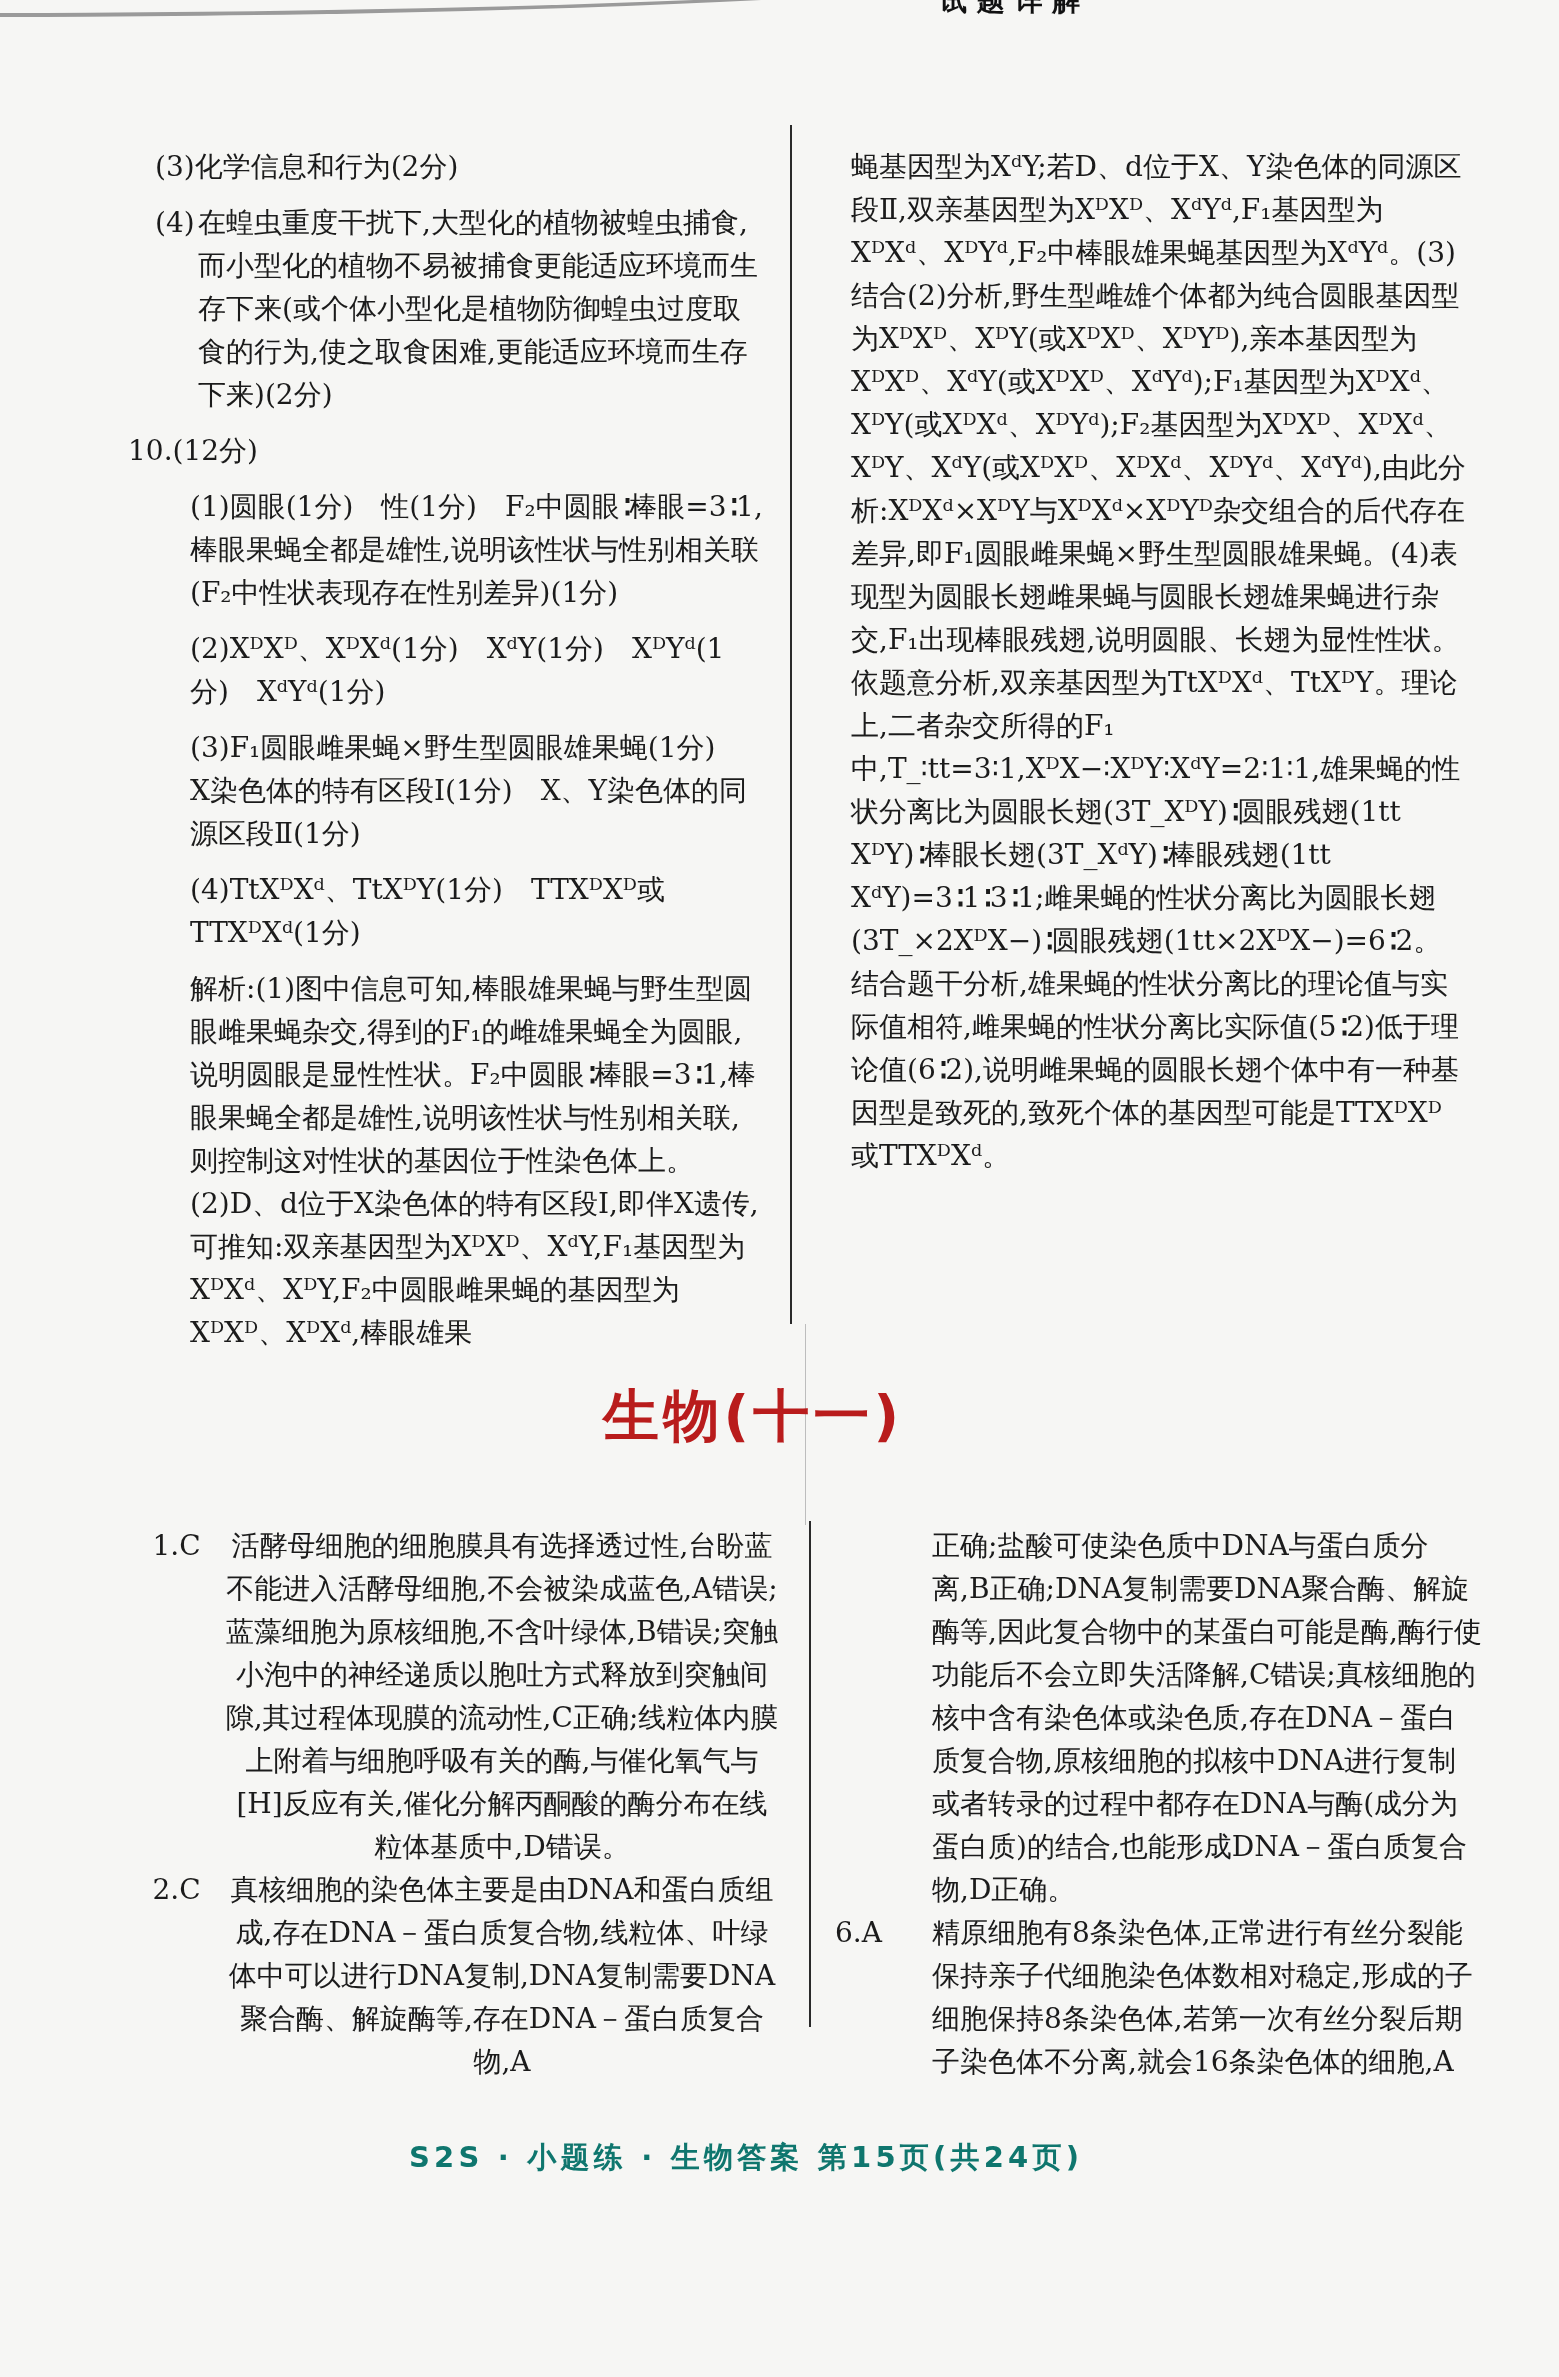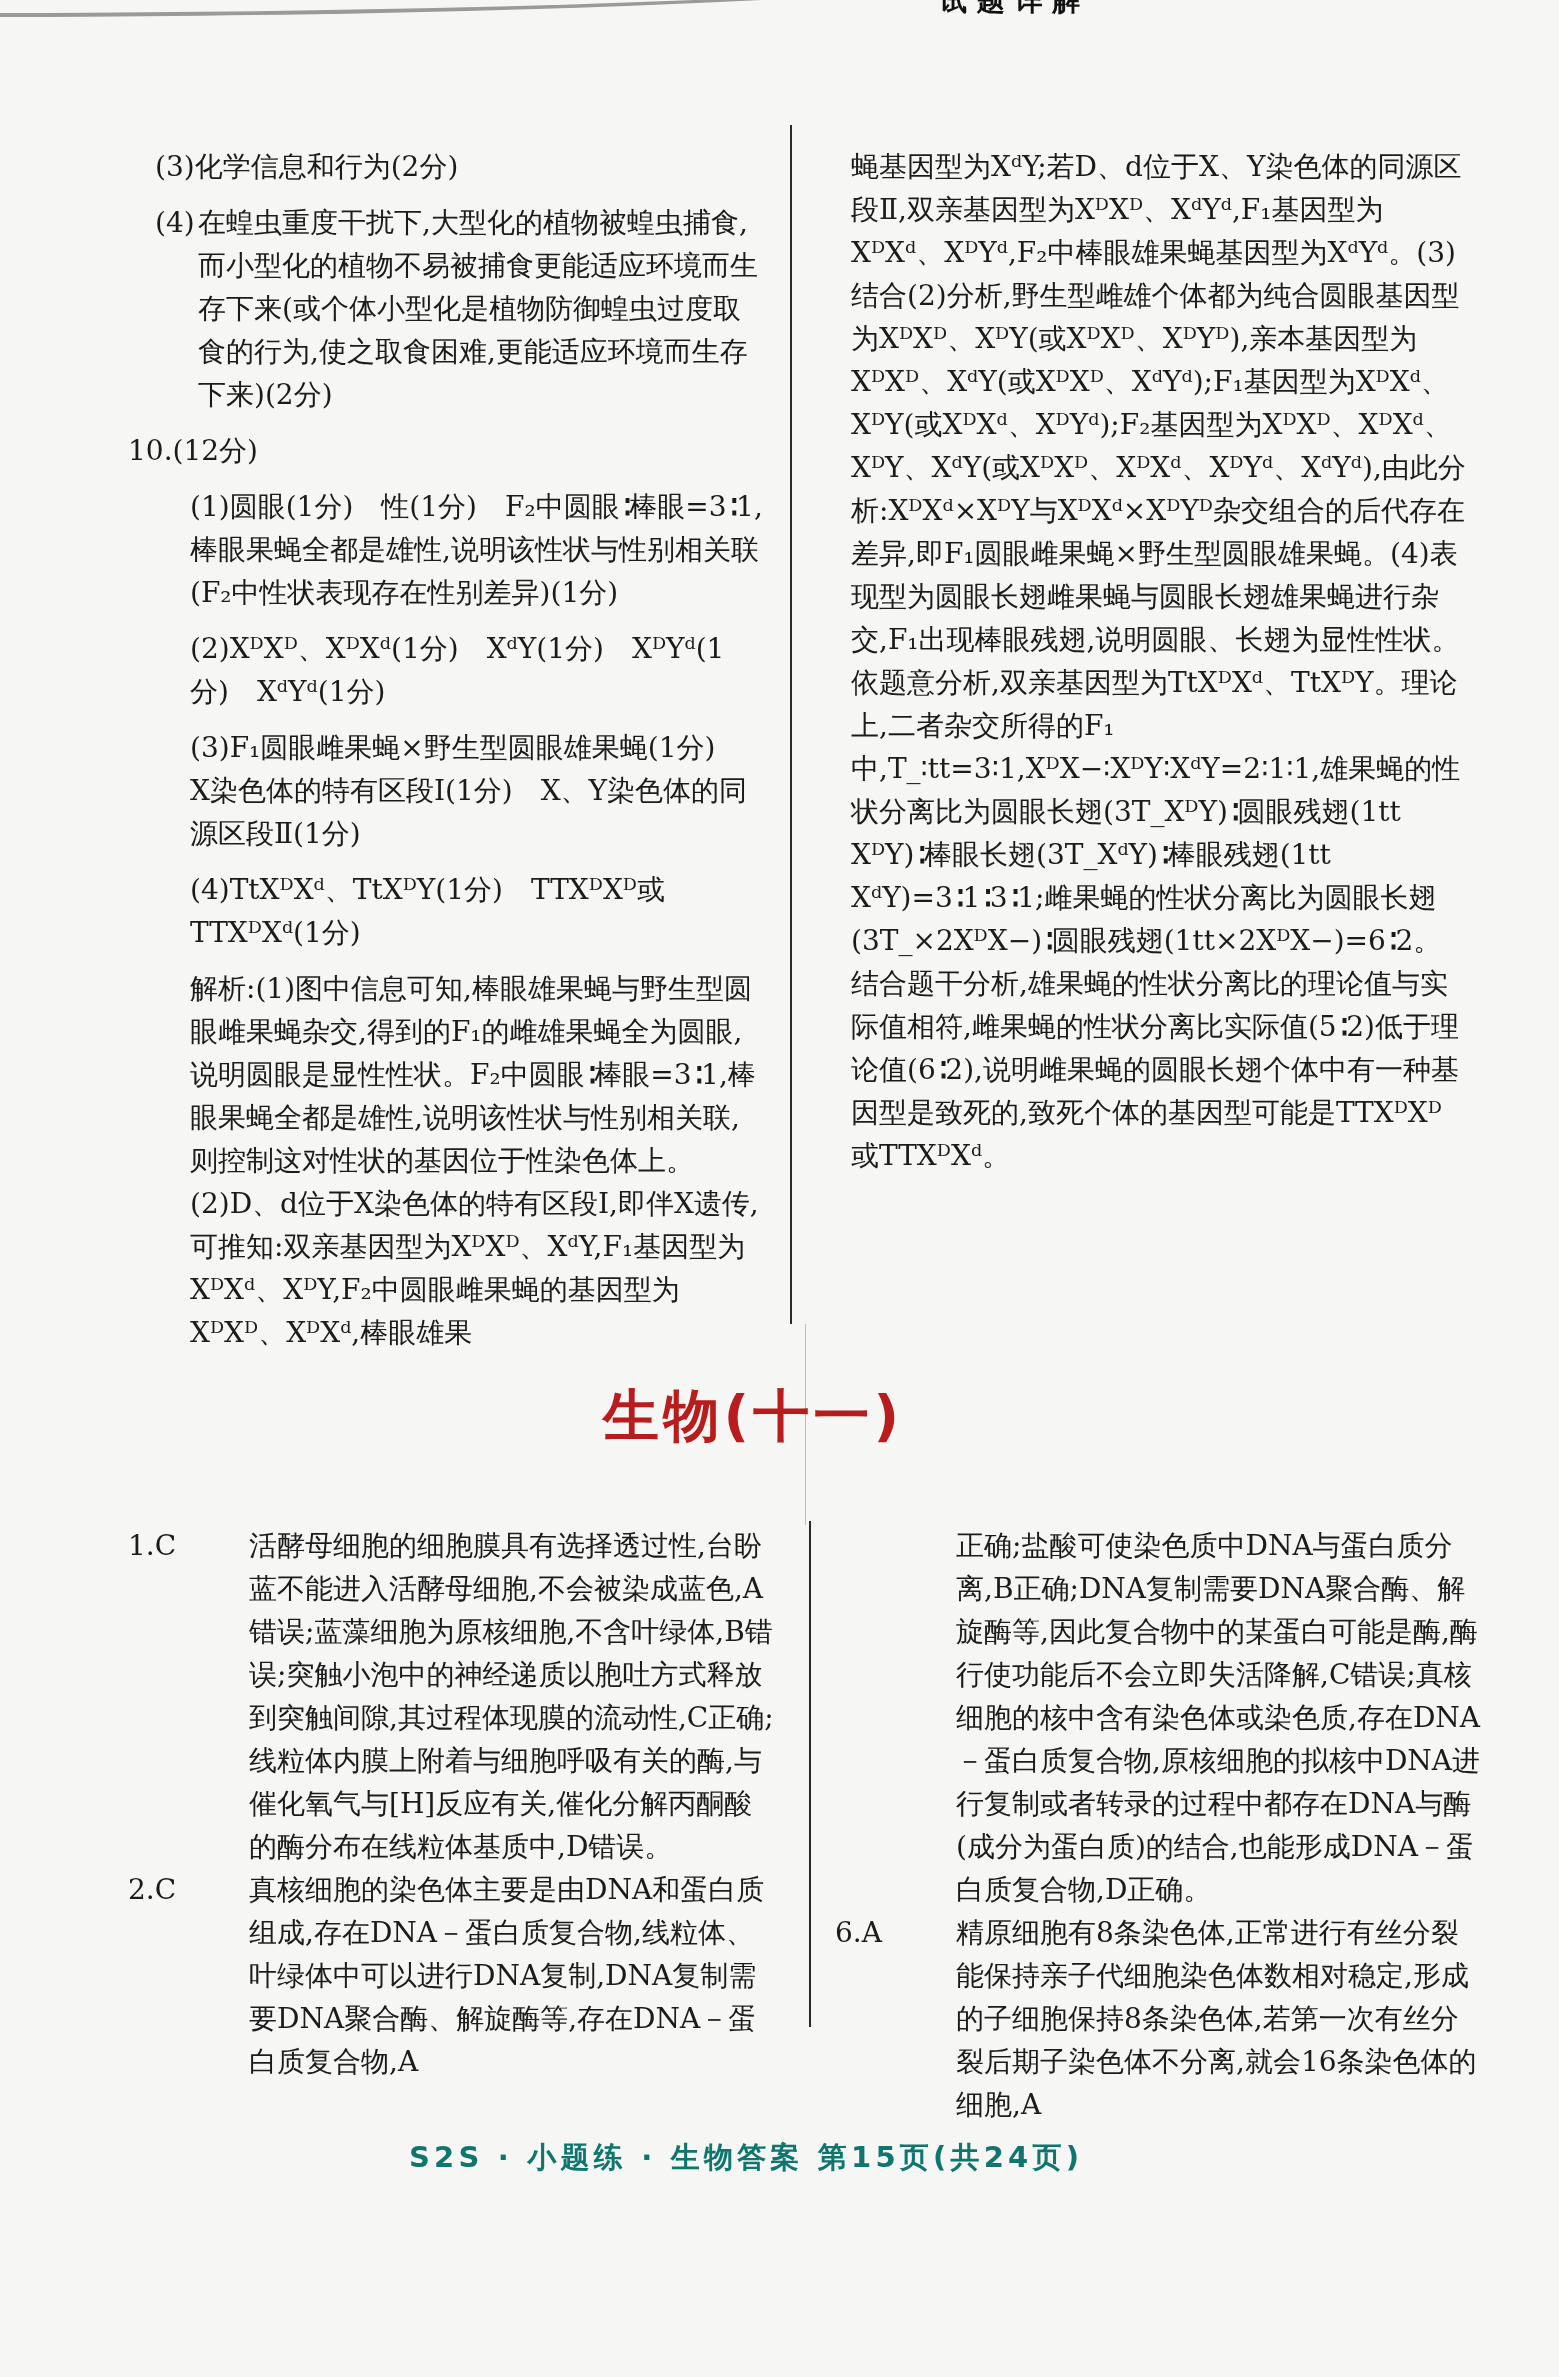--- a/index.html
+++ b/index.html
@@ -3,30 +3,30 @@
 <meta charset="utf-8">
 <style>
   html,body{margin:0;padding:0;}
   body{width:1559px;height:2377px;background:#f6f6f4;position:relative;overflow:hidden;
        font-family:"DejaVu Serif","Liberation Serif",serif;color:#1b1b1b;}
   .page-curve{position:absolute;left:-28px;top:-49px;width:1178px;height:62px;border-bottom:4.2px solid #9a9a9a;border-radius:0 0 100% 0/0 0 100% 0;}
   .top-title-stub{position:absolute;left:939px;top:0;font-size:28px;font-weight:bold;letter-spacing:9.7px;color:#111;transform:translateY(-18px);}
   .col{position:absolute;font-size:28px;line-height:43px;}
   .col-left-top{left:142px;top:132px;width:634px;}
   .col-right-top{left:838px;top:132px;width:641px;}
-  .col-left-bot{left:128px;top:1524px;width:651px;}
+  .col-left-bot{left:128px;top:1524px;width:651px;text-align:center;}
   .col-right-bot{left:835px;top:1524px;width:648px;}
   .divider-top{position:absolute;left:790px;top:125px;width:2.1px;height:1199px;background:#2a2a2a;}
   .divider-bot{position:absolute;left:809px;top:1521px;width:2.1px;height:506px;background:#2a2a2a;}
   .divider-faint{position:absolute;left:805px;top:1324px;width:0.7px;height:201px;background:#bdbdbd;}
   p{margin:13px;}
   .indent1{padding-left:35px;}
   .item{display:flex;}
   .item .num{width:97px;flex:none;}
-  .item .body{flex:1;margin-left:24px;}
+  .item .body{flex:1;}
   .section-title{position:absolute;left:603px;top:1379px;font-size:56px;font-weight:bold;font-family:"DejaVu Sans","Liberation Sans",sans-serif;letter-spacing:4.2px;color:#b91c1c;}
   .footer{position:absolute;left:409px;top:2138px;font-size:29px;font-weight:bold;font-family:"DejaVu Sans","Liberation Sans",sans-serif;letter-spacing:4.2px;color:#0f766e;}
   .ghost{position:absolute;color:rgba(0,0,0,0.09);font-size:28px;transform:scaleX(-1);white-space:nowrap;}
 </style>
 </head>
 <body>
 
 <div class="page-curve"></div>
 <div class="top-title-stub">试题详解</div>
 

